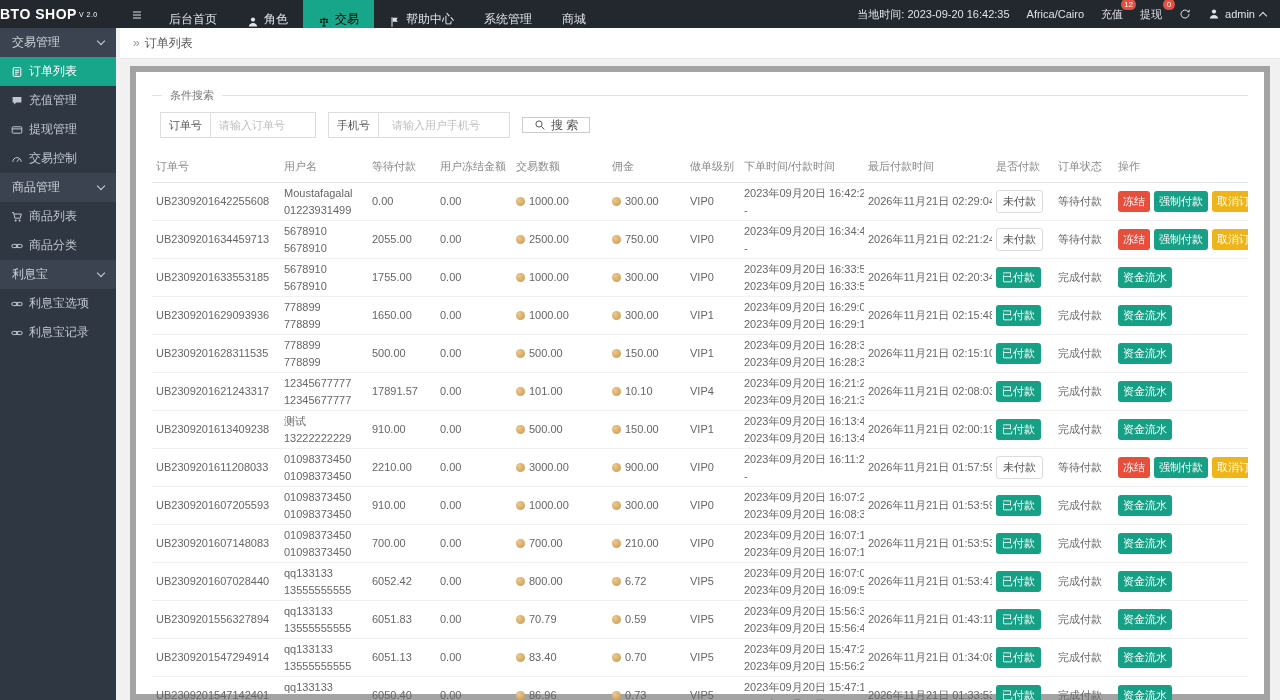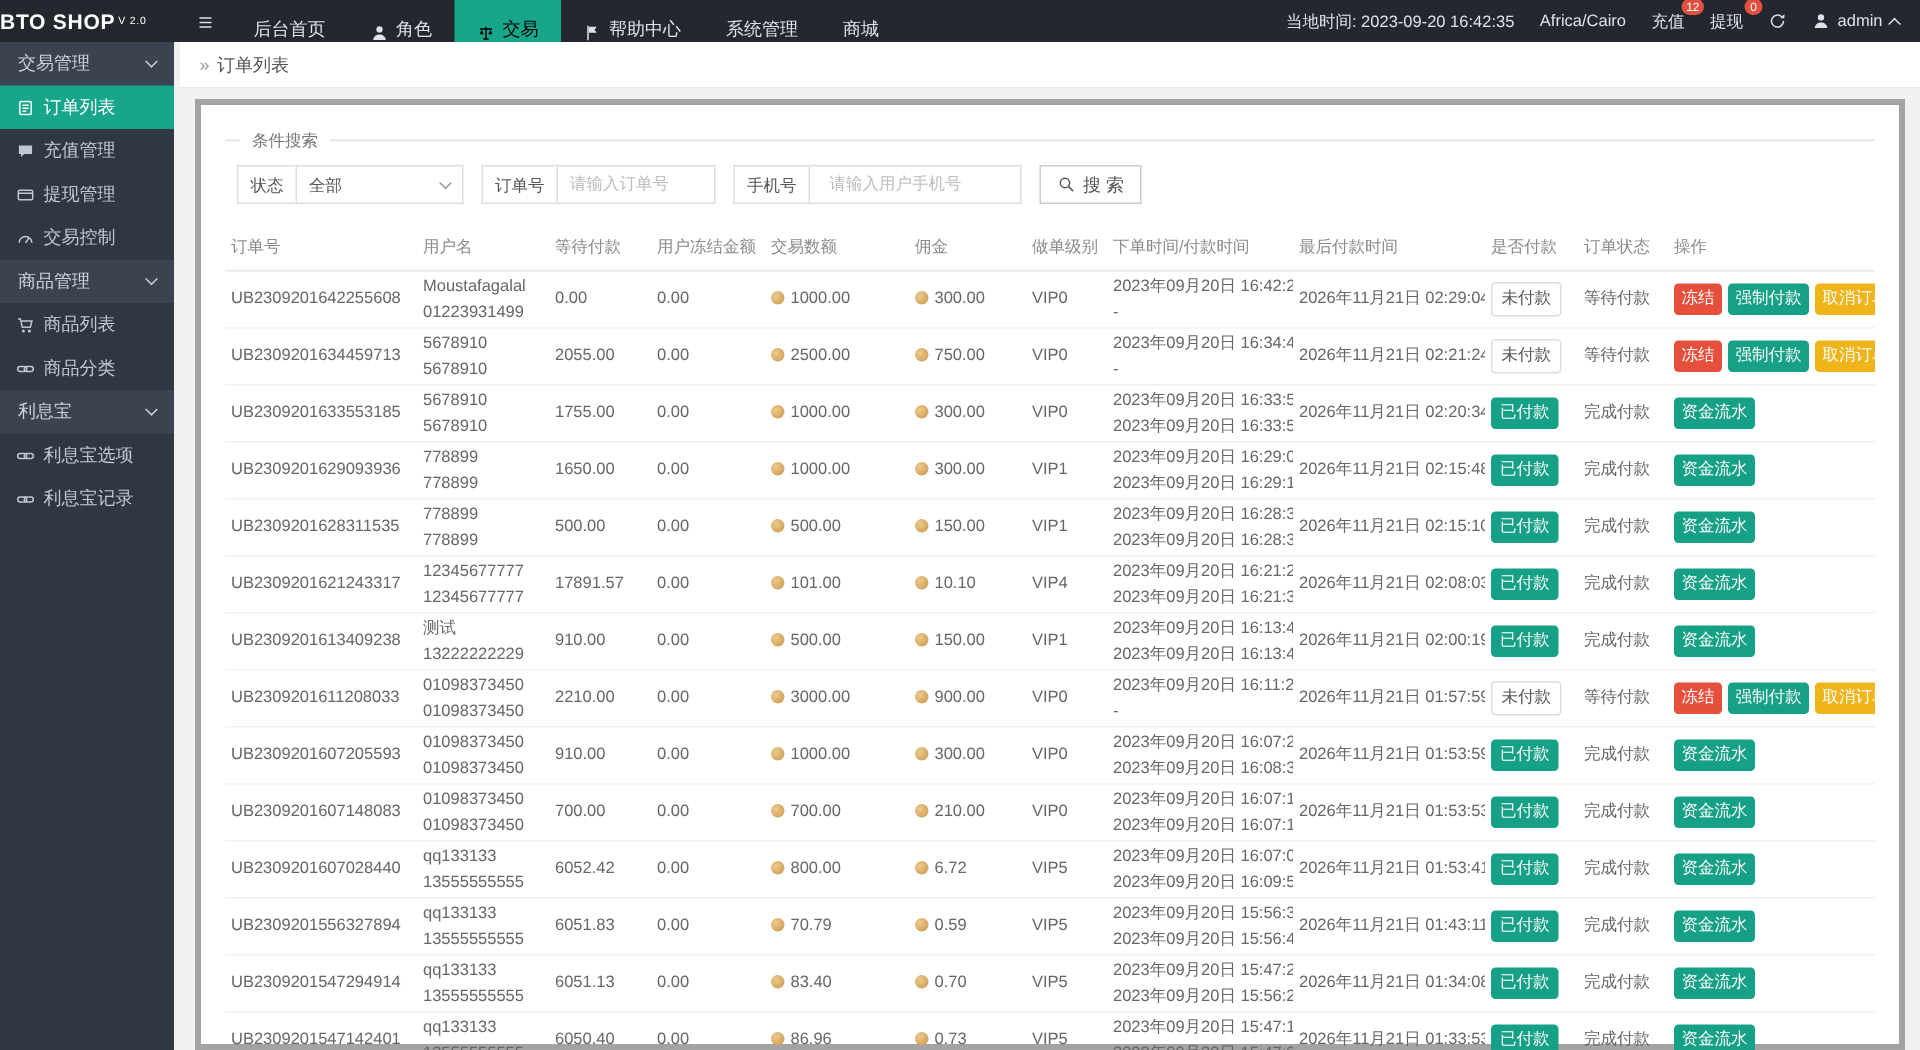--- a/index.html
+++ b/index.html
@@ -30,34 +30,34 @@
   .side-item.active{background:var(--accent);color:#fff}
   .chev{display:inline-block;width:5px;height:5px;border-right:1px solid currentColor;border-bottom:1px solid currentColor}
   .chev.down{transform:rotate(45deg);margin-top:-3px}
   .chev.up{transform:rotate(-135deg);margin-top:3px}
   
   .breadcrumb{position:absolute;left:120px;top:28px;right:0;height:30px;background:#fff;
               border-bottom:1px solid #e8e8e8;display:flex;align-items:center;padding-left:13px;gap:5px;color:#555}
   .bc-arrow{color:#999}
   
   .content{position:absolute;left:120px;top:59px;right:0;bottom:0;padding:7px 10px 0;box-sizing:border-box}
-  .card{background:#fff;border:4px solid #a3a3a3;height:100%;box-sizing:border-box;padding:10px 16px 0}
+  .card{background:#fff;border:6px solid #a3a3a3;height:100%;box-sizing:border-box;padding:10px 16px 0}
   fieldset.search-set{border:none;border-top:1px solid #e0e0e0;margin:6px 0 0;padding:0 8px}
   .search-set legend{font-size:11px;color:#777;padding:0 8px;margin-left:2px}
   .filter-row{display:flex;align-items:center;gap:12px;margin:9px 0 13px}
   .igroup{display:flex;align-items:stretch;height:26px}
   .addon{display:flex;align-items:center;padding:0 8px;border:1px solid #ddd;border-right:none;
          background:#fff;font-size:11px;color:#555;white-space:nowrap}
   .igroup input{border:1px solid #ddd;width:106px;padding:0 8px;font-size:11px;color:#555;outline:none;
                 font-family:inherit;box-sizing:border-box}
   .igroup input::placeholder{color:#bdbdbd}
   .selectbox{display:flex;align-items:center;justify-content:space-between;border:1px solid #ddd;
              width:112px;padding:0 8px;font-size:11px;color:#555;cursor:pointer;box-sizing:border-box}
   .selectbox .chev{color:#999}
-  .search-btn{display:flex;align-items:center;gap:5px;height:26px;padding:0 11px;border:1px solid #ccc;
+  .search-btn{display:flex;align-items:center;gap:5px;height:16px;padding:0 11px;border:1px solid #ccc;
               background:#fff;font-size:12px;color:#555;cursor:pointer;font-family:inherit}
   
   table{width:100%;border-collapse:collapse;table-layout:fixed;font-size:11px}
   th{font-weight:normal;color:#8a8a8a;text-align:left;padding:8px 4px;border-bottom:1px solid #e6e6e6;
      white-space:nowrap;overflow:hidden}
   td{color:#666;padding:2px 4px;border-bottom:1px solid #f1f1f1;line-height:1.5;
      white-space:nowrap;overflow:hidden;vertical-align:middle}
   .coin{display:inline-block;width:9px;height:9px;border-radius:50%;
         background:radial-gradient(circle at 35% 35%,#ecc98c,#c8964b);margin-right:4px;vertical-align:-1px}
   .paid-pill{display:inline-block;padding:2px 6px;border-radius:3px;font-size:11px}
@@ -216,33 +216,26 @@
   <span>订单列表</span>
 </div>
 
 <div class="content">
   <div class="card">
 
     <fieldset class="search-set">
       <legend>条件搜索</legend>
       <div class="filter-row">
         <div class="igroup">
-          <span class="addon">状态</span>
-          <div class="selectbox">
-            <span>全部</span>
-            <i class="chev down"></i>
-          </div>
-        </div>
-        <div class="igroup">
           <span class="addon">订单号</span>
           <input placeholder="请输入订单号" style="">
         </div>
         <div class="igroup">
           <span class="addon">手机号</span>
-          <input style="width: 142px; padding-left: 13px;" placeholder="请输入用户手机号">
+          <input style="width: 132px; padding-left: 13px;" placeholder="请输入用户手机号">
         </div>
         <button class="search-btn">
           <span><svg class="icn" width="12" height="12" viewBox="0 0 12 12">
                 <circle cx="5" cy="5" r="3.1" stroke="currentColor" fill="none" stroke-width="1.2"></circle>
                 <path d="M7.4 7.4l3 3" stroke="currentColor" stroke-width="1.2"></path>
               </svg></span>
           <span>搜 索</span>
         </button>
       </div>
     </fieldset>

